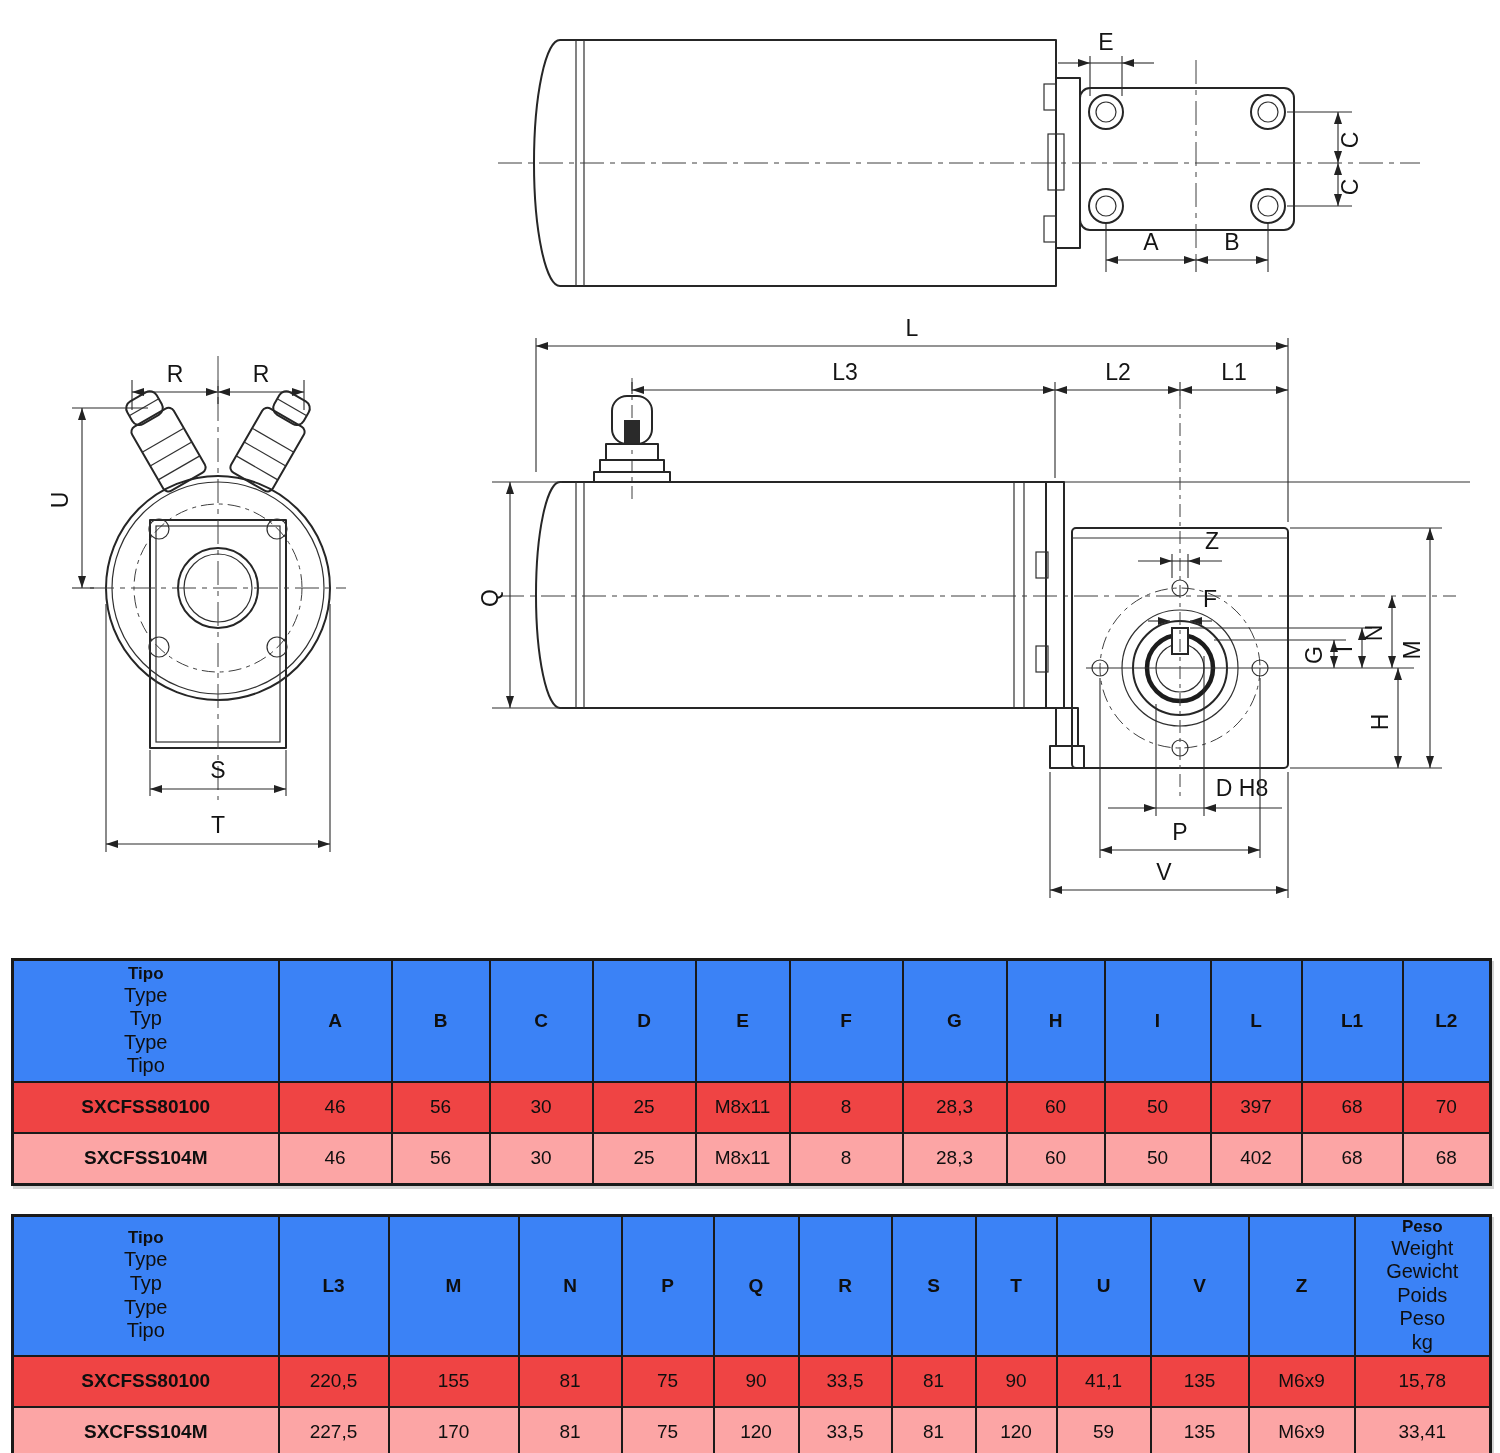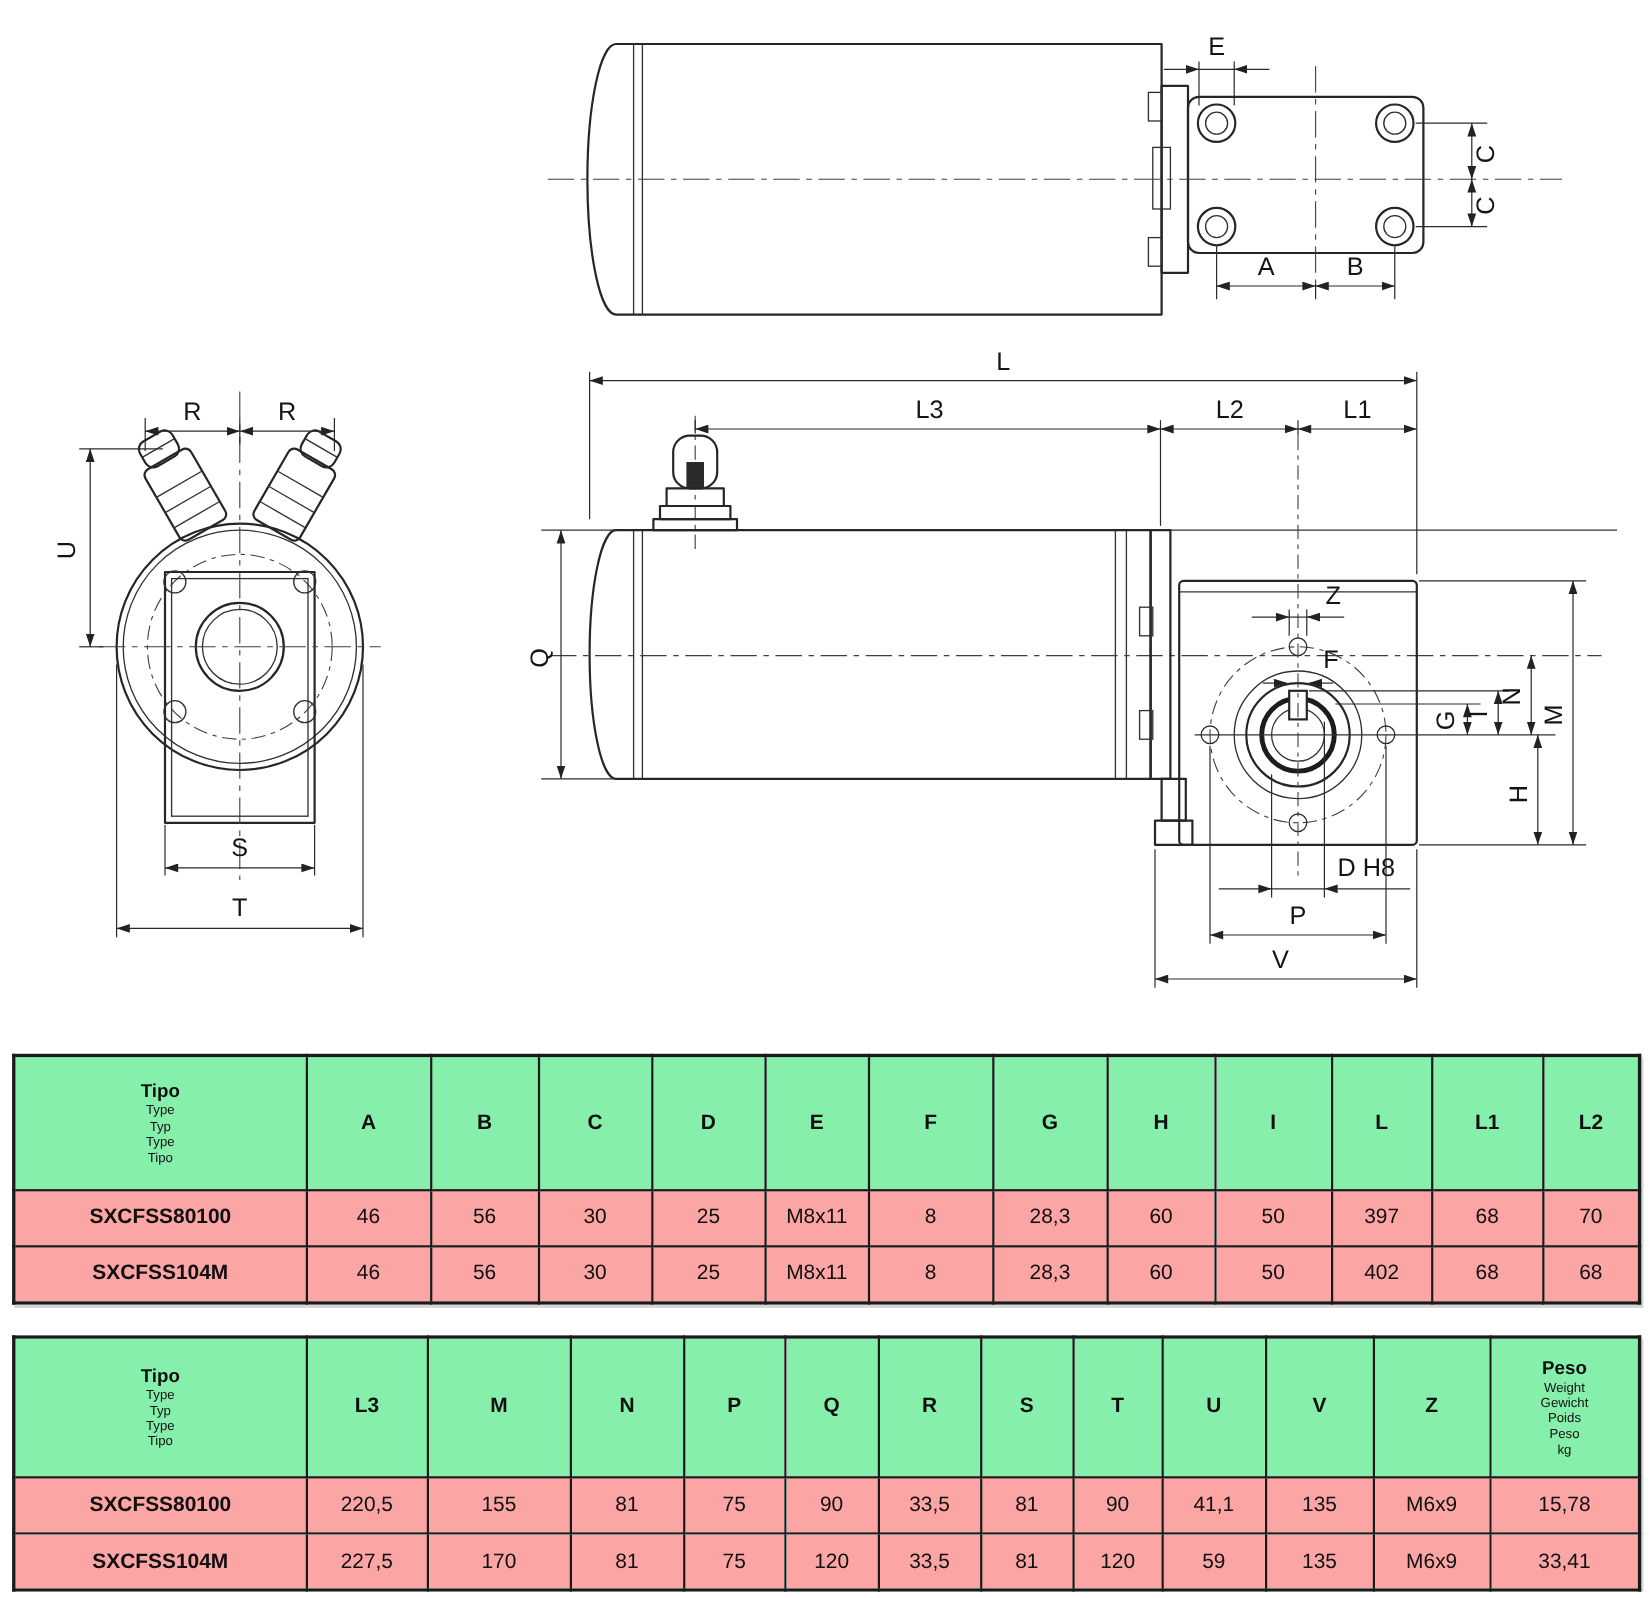--- a/index.html
+++ b/index.html
@@ -12,26 +12,26 @@
   .dm{stroke:#2a2a2a;stroke-width:1.1;fill:none;}
   .cl{stroke:#3f3f3f;stroke-width:1;fill:none;stroke-dasharray:24 6 5 6;}
   .cd{stroke:#3f3f3f;stroke-width:1;fill:none;stroke-dasharray:13 5 4 5;}
   text.lb{font-family:"Liberation Sans",sans-serif;font-size:23px;fill:#141414;}
   .mid{text-anchor:middle;}
   
   table.spec{border-collapse:collapse;table-layout:fixed;margin-left:11px;
     border:3px solid #1a1a1a;box-shadow:2px 3px 0 #d4d4d4;}
   table.spec td{border:2px solid #1a1a1a;text-align:center;vertical-align:middle;
     font-size:19px;padding:0;overflow:hidden;}
-  tr.hdr td{background:#86efac;}
+  tr.hdr td{background:#3b82f6;}
   tr.hdr td.ch{font-weight:bold;font-size:19px;}
-  tr.r0 td{background:#fca5a5;height:49px;}
+  tr.r0 td{background:#ef4444;height:49px;}
   tr.r1 td{background:#fca5a5;height:49px;}
   td.type{font-weight:bold;font-size:21px;}
-  .tblock .l{display:block;text-align:center;font-size:12px;line-height:1.18;}
+  .tblock .l{display:block;text-align:center;font-size:20px;line-height:1.18;}
   .tblock .b{font-weight:bold;font-size:17px;}
   tr.h1{height:122px;}
   tr.h2{height:128px;}
   .gap{height:8px;}
   .gap2{height:28px;}
 </style>
 </head>
 <body>
 
 <svg width="1500" height="950" viewBox="0 0 1500 950">

